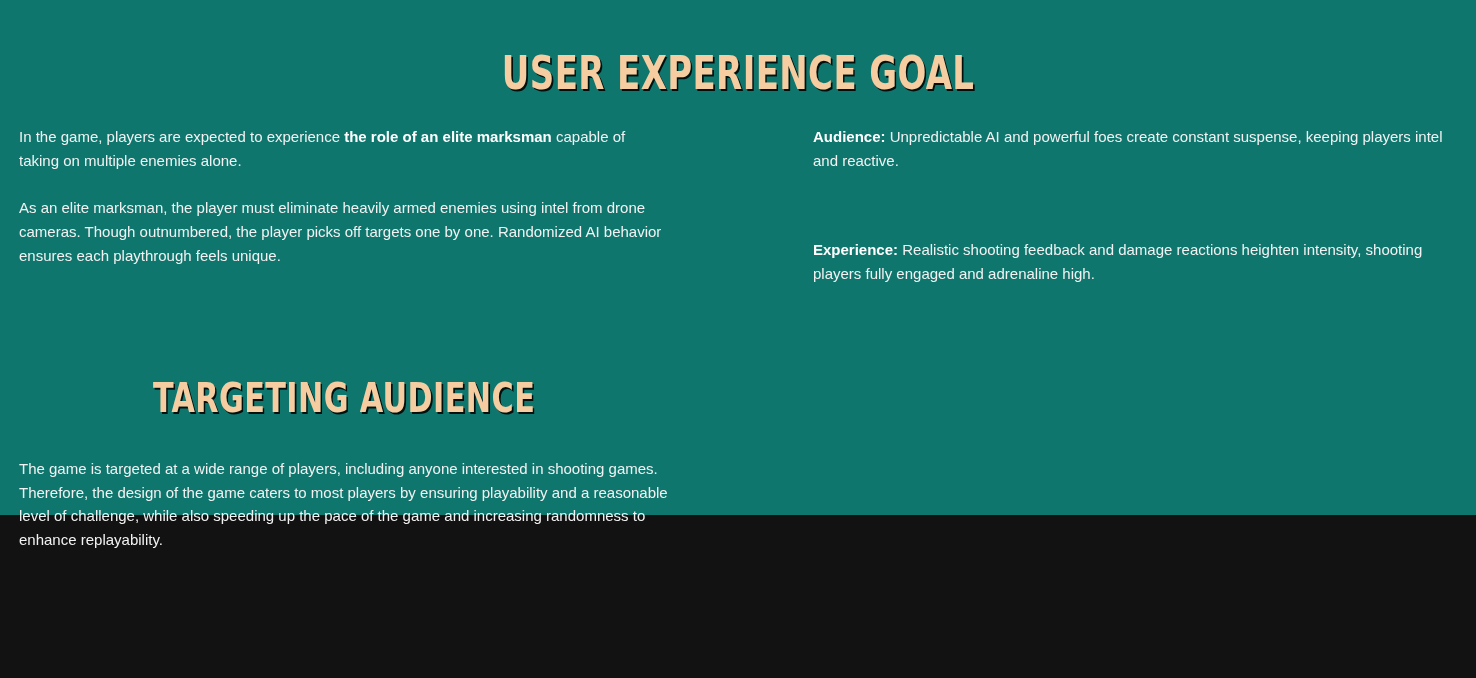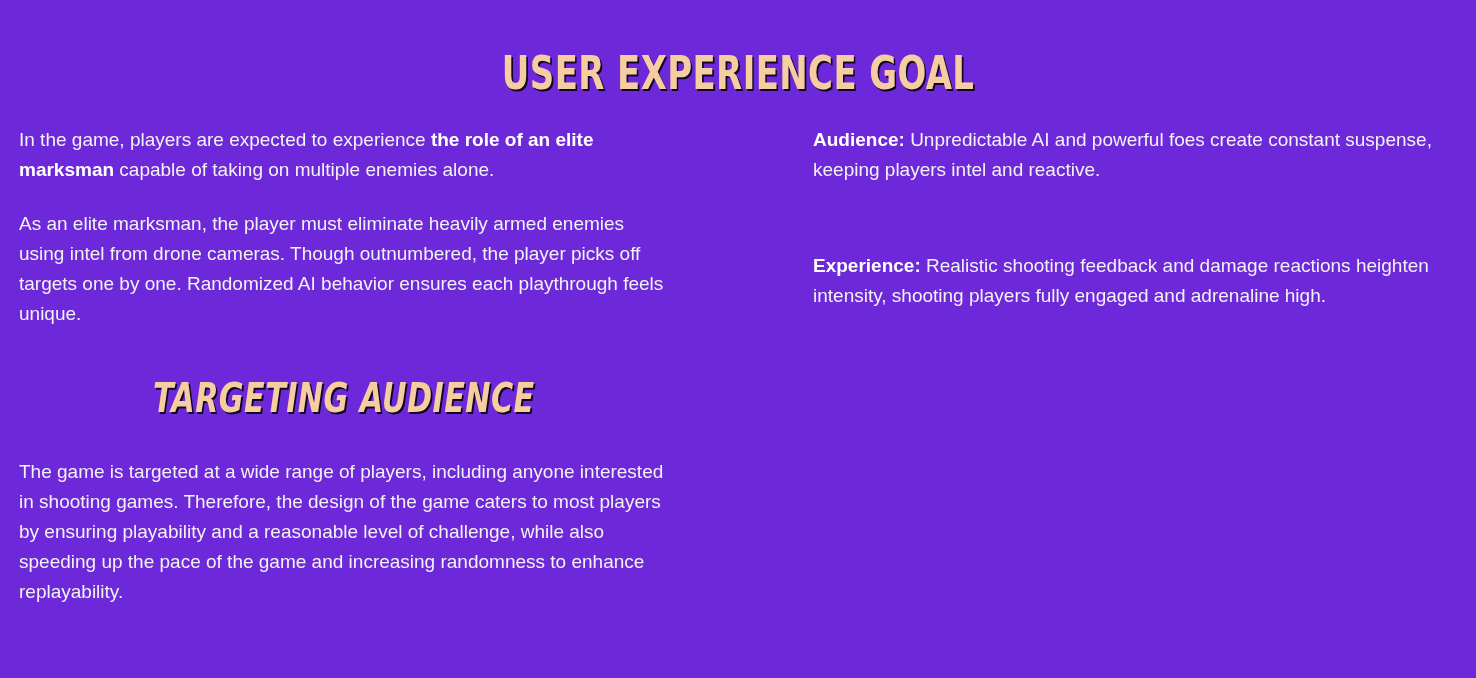--- a/index.html
+++ b/index.html
@@ -13,22 +13,22 @@
     height: 678px;
     overflow: hidden;
     font-family: "Liberation Sans", sans-serif;
     color: #f2f2f2;
     -webkit-font-smoothing: antialiased;
   }
 
   .slide {
     position: relative;
     width: 1476px;
-    height: 678px;
-    background: #6d28d9;
+    height: 515px;
+    background: #0f766e;
     box-sizing: border-box;
   }
 
   
   .heading {
     font-family: "DejaVu Sans Condensed", "Liberation Sans Narrow", "Liberation Sans", sans-serif;
     font-weight: 700;
     text-transform: uppercase;
     color: #f5cda0;
     letter-spacing: 0.5px;
@@ -51,21 +51,20 @@
     font-size: 46px;
     display: inline-block;
   }
 
   .section-title-wrap {
     position: absolute;
     top: 378px;
     left: 19px;
     width: 650px;
     text-align: center;
-    font-style: italic;
   }
   .section-title {
     font-size: 41px;
     display: inline-block;
   }
 
   
   .col {
     position: absolute;
   }
@@ -81,21 +80,21 @@
   }
   .col-right {
     left: 813px;
     top: 125px;
     width: 648px;
   }
 
   
   p.body {
     margin: 0 0 14px 0;
-    font-size: 19px;
+    font-size: 15px;
     line-height: 1.58;
     color: #f2f2f2;
     font-weight: 400;
   }
   p.body:last-child {
     margin-bottom: 0;
     margin-top: 24px;
   }
   p.body b,
   p.body .lead {

